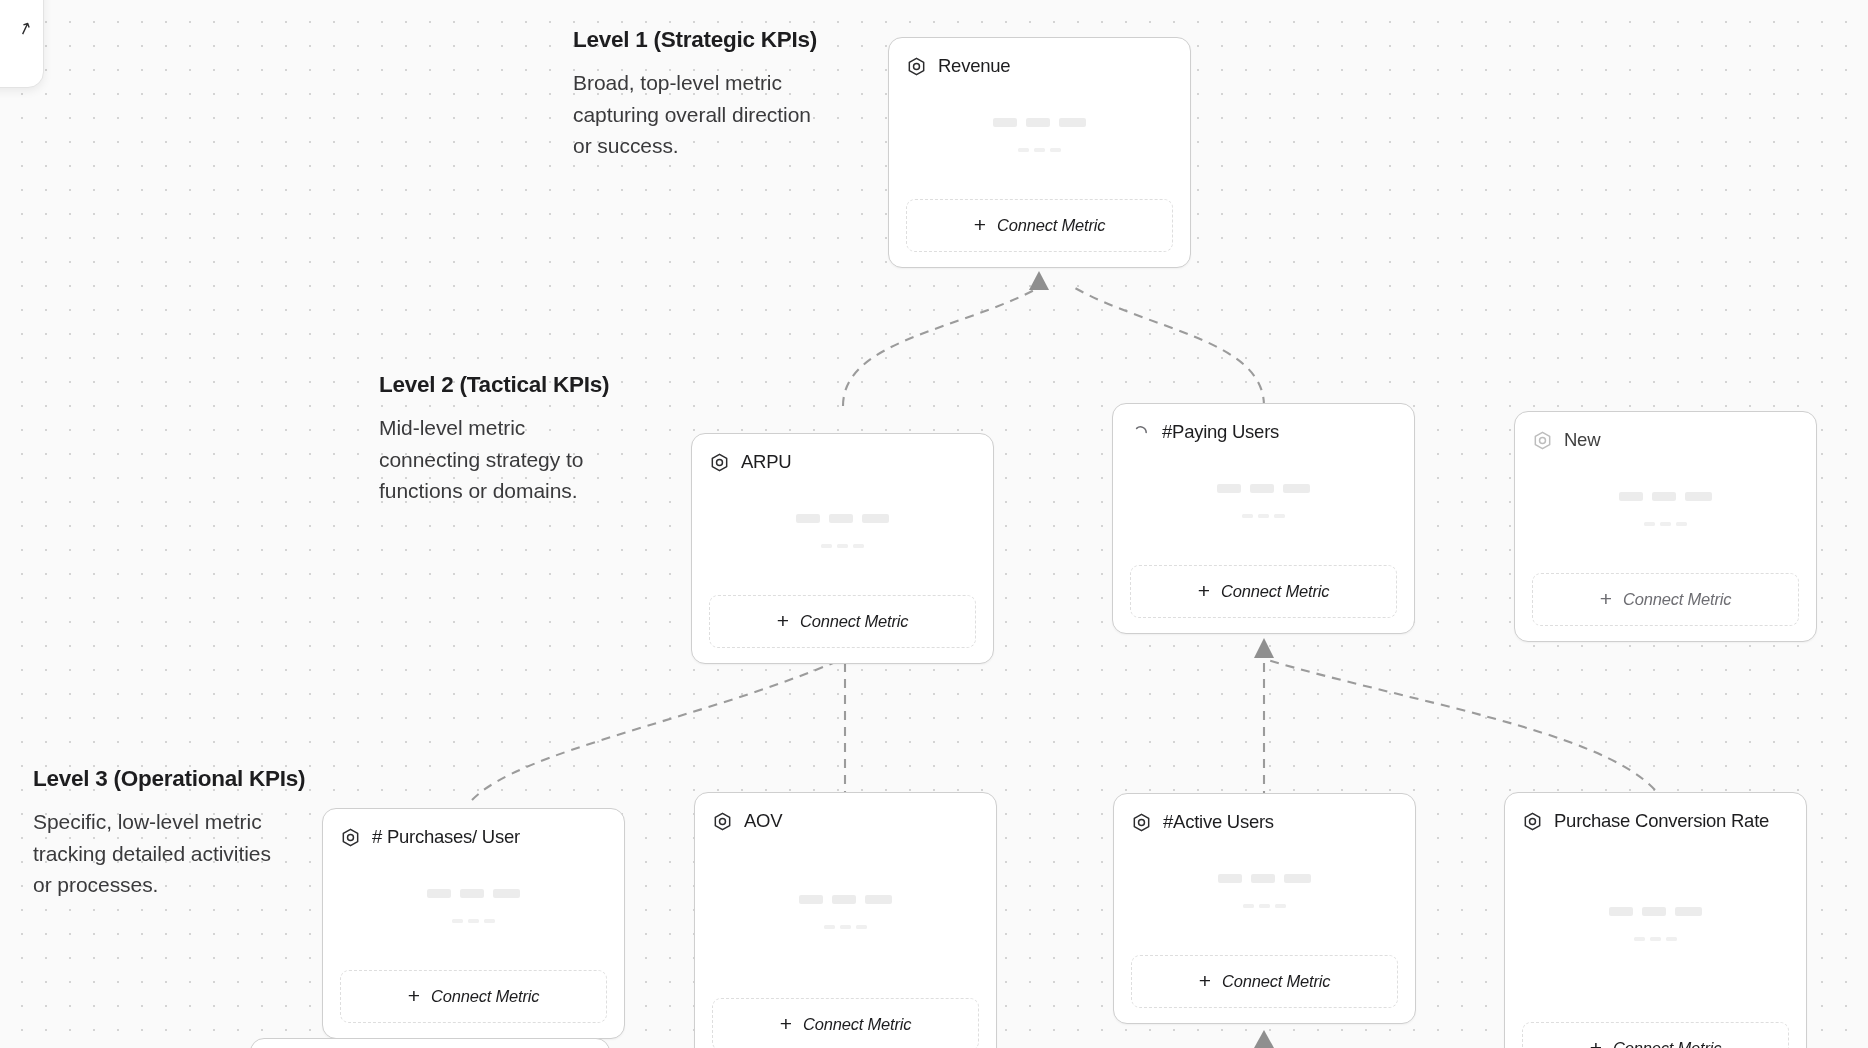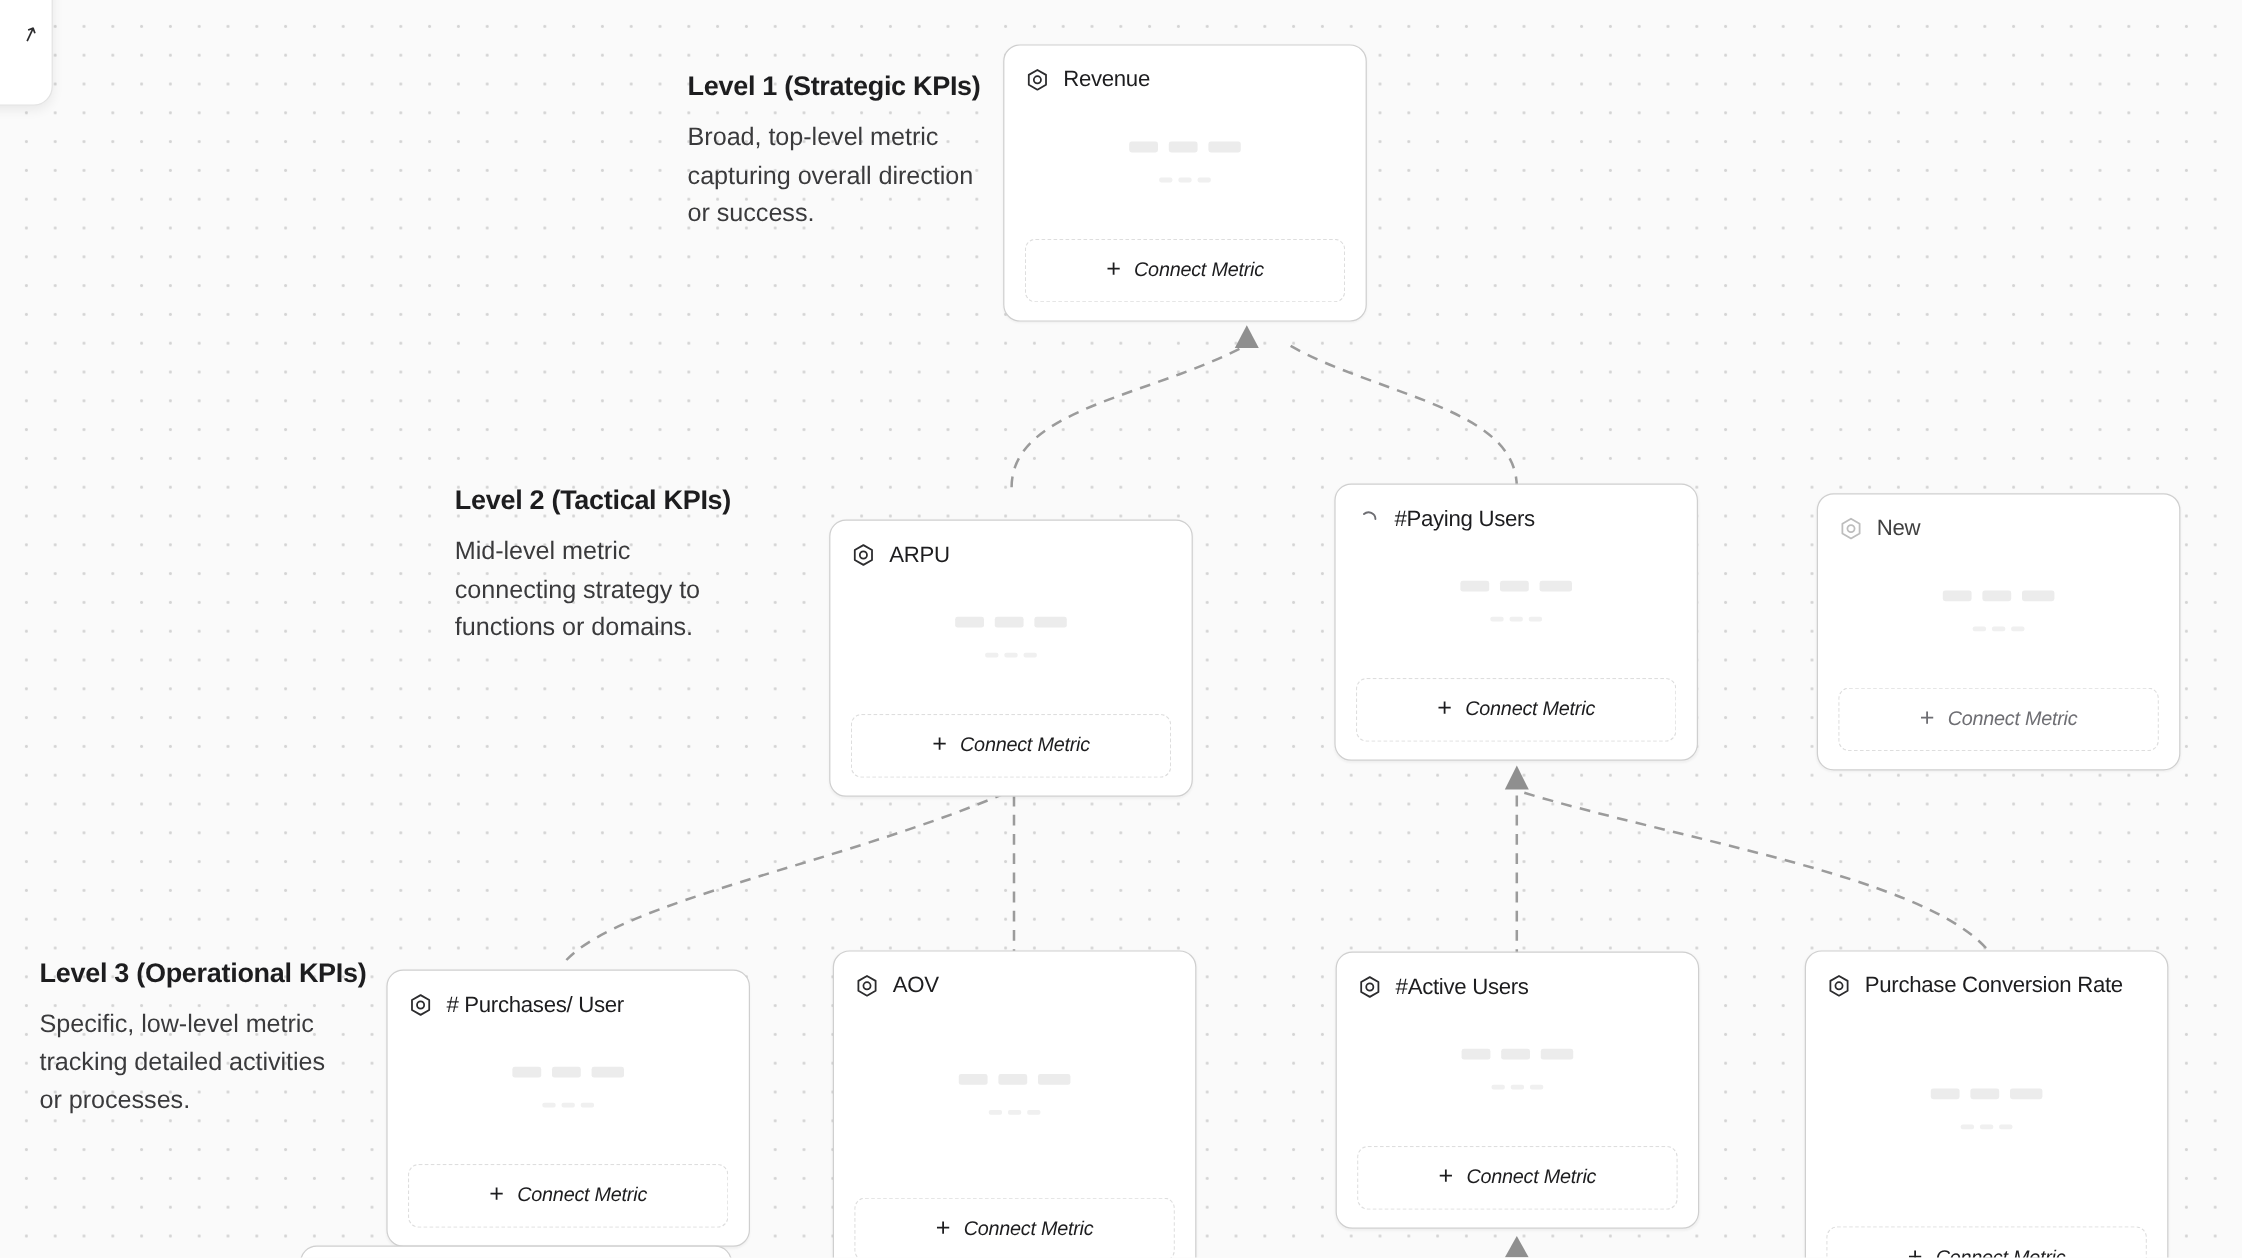--- a/index.html
+++ b/index.html
@@ -39,21 +39,20 @@
     stroke-width: 2.1px;
     stroke-dasharray: 9 7;
     stroke-linecap: butt;
   }
   #connectors polygon { fill: #8f8f8f; }
 
   
   .level-label {
     position: absolute;
     z-index: 3;
-    margin-top: 32px;
   }
   .level-title {
     font-size: 22.5px;
     font-weight: 700;
     color: #1d1d1f;
     letter-spacing: -0.25px;
     white-space: nowrap;
     line-height: 1.25;
   }
   .level-desc {
@@ -230,21 +229,21 @@
   <div class="level-label" style="left:379px; top:371px; width:250px;">
     <div class="level-title">Level 2 (Tactical KPIs)</div>
     <div class="level-desc">Mid-level metric connecting strategy to functions or domains.</div>
   </div>
 
   <div class="level-label" style="left:33px; top:765px; width:258px;">
     <div class="level-title">Level 3 (Operational KPIs)</div>
     <div class="level-desc">Specific, low-level metric tracking detailed activities or processes.</div>
   </div>
 
-  <div class="card" id="card-revenue" style="left:836px; top:37px; width:303px; height:231px;gap:20px;">
+  <div class="card" id="card-revenue" style="left:888px; top:37px; width:303px; height:231px;gap:20px;">
     <div class="card-header">
       <span class="card-icon">
         <svg viewBox="0 0 24 24" fill="none" stroke="#2c2c2e" stroke-width="1.7" stroke-linecap="round" stroke-linejoin="round">
           <path d="M12 2.6 20.2 7.3 20.2 16.7 12 21.4 3.8 16.7 3.8 7.3Z"></path>
           <circle cx="12" cy="12" r="3.4"></circle>
         </svg>
       </span>
       <span class="card-title">Revenue</span>
     </div>
     <div class="card-body">

